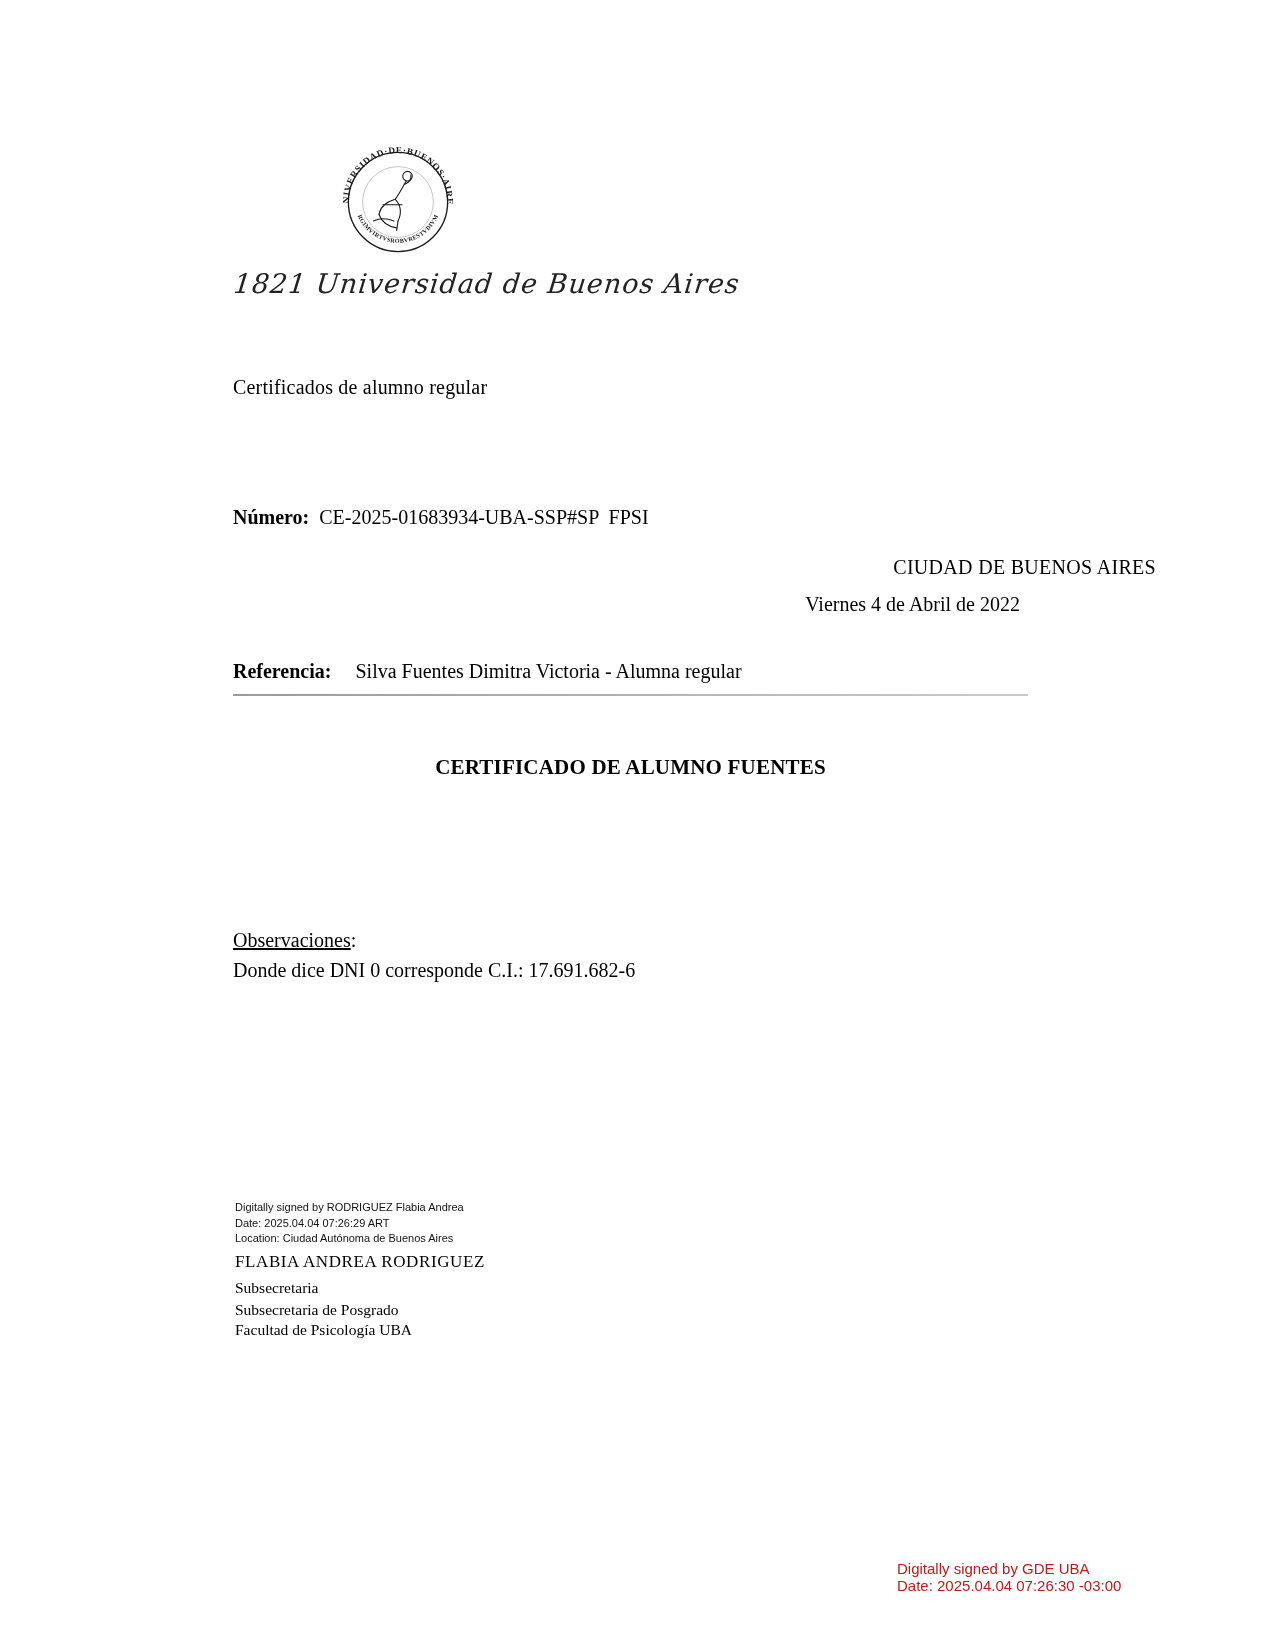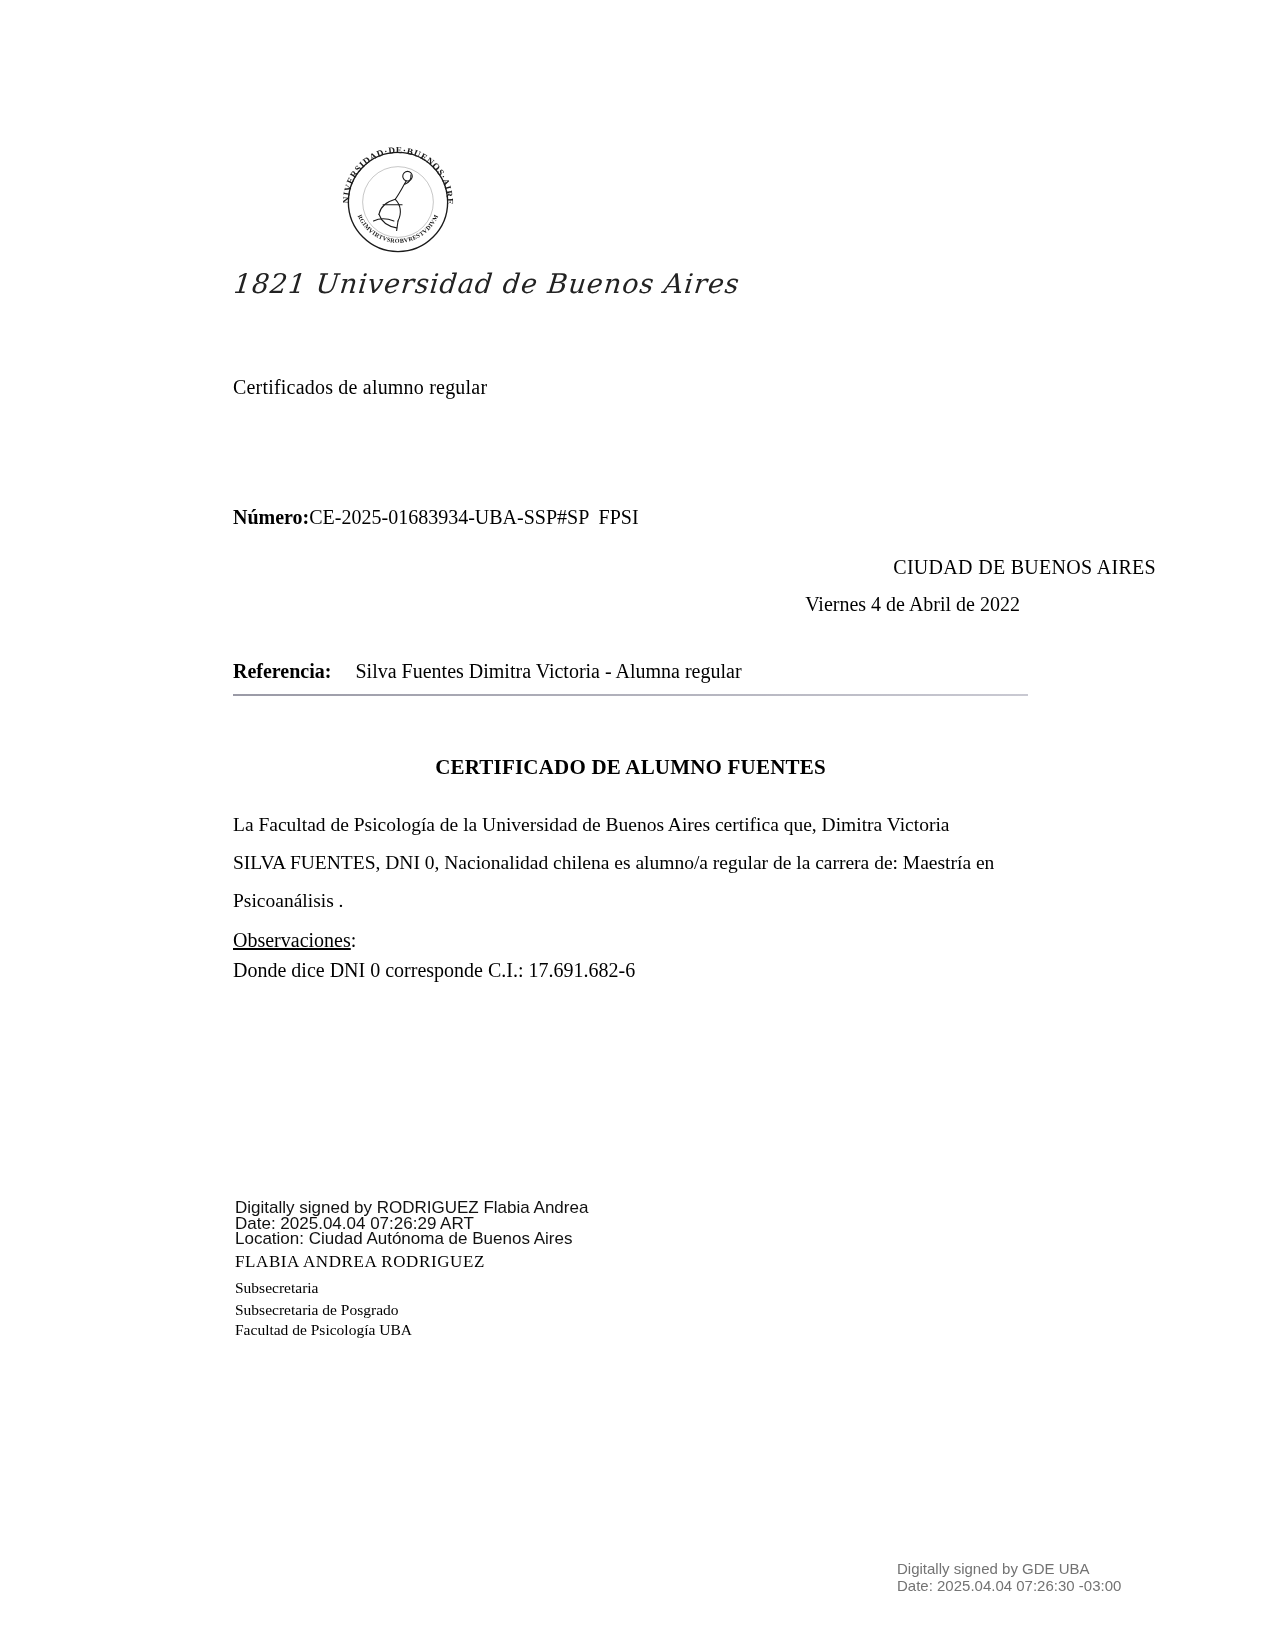--- a/index.html
+++ b/index.html
@@ -38,21 +38,21 @@
 
   .doc-type {
     left: 233px; top: 376px;
     font-size: 20px;
     font-weight: normal;
     letter-spacing: 0.2px;
   }
 
   .numero-line { left: 233px; top: 506px; font-size: 20px; }
   .numero-line .lbl { font-weight: bold; }
-  .numero-line .val { white-space: pre; }
+  .numero-line .val { margin-left: 10px; white-space: pre; }
 
   .city-line {
     left: 636px; top: 556px; width: 520px;
     font-size: 20px; text-align: right; letter-spacing: 0.3px;
   }
   .date-line {
     left: 600px; top: 593px; width: 420px;
     font-size: 20px; text-align: right;
   }
 
@@ -81,39 +81,39 @@
     text-align: left;
   }
 
   .observaciones { left: 221px; top: 929px; font-size: 20px; margin-left: 12px; }
   .observaciones .underlined { text-decoration: underline; }
   .observaciones-value { left: 233px; top: 959px; font-size: 20px; }
 
   .sig-stamp {
     left: 235px; top: 1200px;
     font-family: "Liberation Sans", "DejaVu Sans", sans-serif;
-    font-size: 17px;
+    font-size: 11px;
     line-height: 15.5px;
     color: #111;
   }
   .sig-name {
     left: 235px; top: 1252px;
     font-size: 17px;
     letter-spacing: 0.6px;
   }
   .sig-title-1 { left: 235px; top: 1279px; font-size: 15.5px; }
   .sig-title-2 { left: 235px; top: 1301px; font-size: 15.5px; }
   .sig-title-3 { left: 235px; top: 1321px; font-size: 15.5px; }
 
   .footer-stamp {
     left: 897px; top: 1560px;
     font-family: "Liberation Sans", "DejaVu Sans", sans-serif;
     font-size: 15px;
     line-height: 17px;
-    color: #737373;
+    color: #b91c1c;
   }
 </style>
 </head>
 <body>
 
 <div class="page">
 
   <div class="abs seal">
     <svg viewBox="0 0 200 200" xmlns="http://www.w3.org/2000/svg">
       <defs>
@@ -154,21 +154,20 @@
   <div class="abs city-line">CIUDAD DE BUENOS AIRES</div>
   <div class="abs date-line">Viernes 4 de Abril de 2022</div>
 
   <div class="abs referencia-line">
     <span class="lbl">Referencia:</span><span class="val">Silva Fuentes Dimitra Victoria - Alumna regular</span>
   </div>
 
   <div class="abs divider"></div>
 
   <div class="abs cert-title">CERTIFICADO DE ALUMNO FUENTES</div>
-  <div class="abs cert-paragraph">La Facultad de Psicología de la Universidad de Buenos Aires certifica que, Dimitra Victoria SILVA FUENTES, DNI 0, Nacionalidad chilena es alumno/a regular de la carrera de: Maestría en Psicoanálisis .</div>
 
   <div class="abs observaciones">
     <span class="underlined">Observaciones</span><span>:</span>
   </div>
   <div class="abs observaciones-value">Donde dice DNI 0 corresponde C.I.: 17.691.682-6</div>
 
   <div class="abs sig-stamp">
     <div>Digitally signed by RODRIGUEZ Flabia Andrea</div>
     <div>Date: 2025.04.04 07:26:29 ART</div>
     <div>Location: Ciudad Autónoma de Buenos Aires</div>

